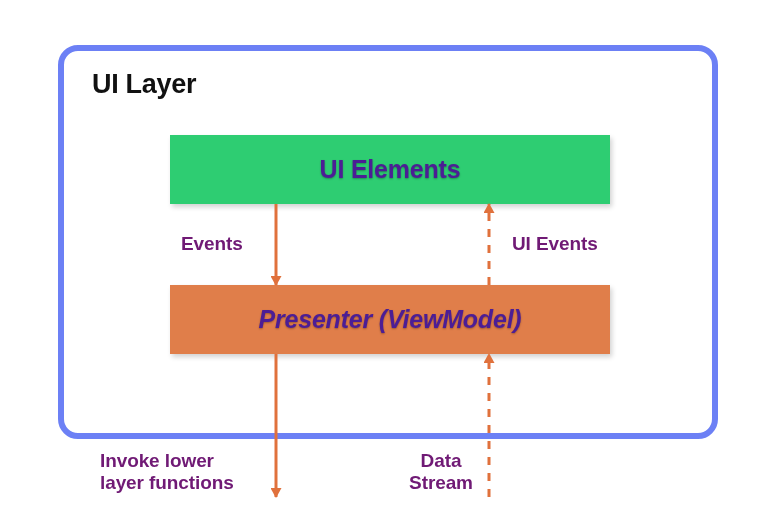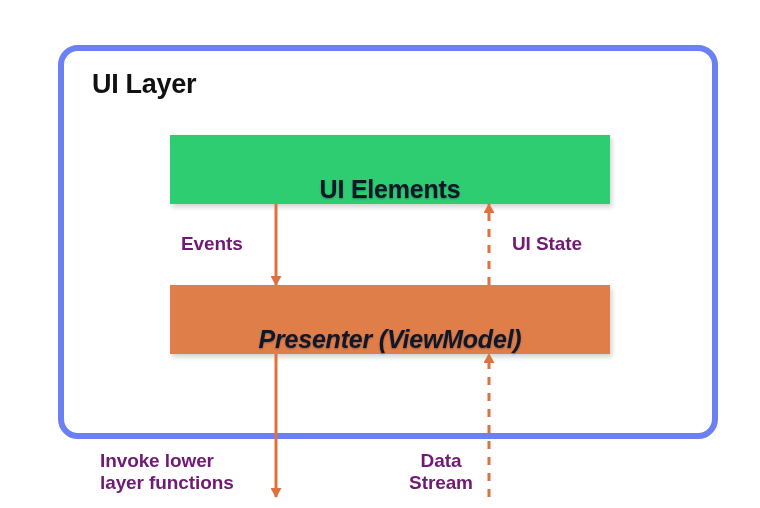--- a/index.html
+++ b/index.html
@@ -47,23 +47,23 @@
     white-space: nowrap;
   }
 
   
   .node {
     position: absolute;
     left: 170px;
     width: 440px;
     height: 69px;
     display: flex;
-    align-items: flex-end;
+    align-items: center;
     justify-content: center;
-    color: #0f172a;
+    color: #4c1d95;
     font-size: 25px;
     font-weight: bold;
     letter-spacing: -0.2px;
     text-shadow: 0 1px 2px rgba(0,0,0,0.30);
     box-shadow: 2px 3px 5px rgba(0,0,0,0.18);
     white-space: nowrap;
   }
   .node-ui-elements {
     top: 118px;
     background: #2ecd72;
@@ -129,21 +129,21 @@
 
     <line x1="489" y1="268" x2="489" y2="187" stroke="#e0713c" stroke-width="3" stroke-dasharray="8 8" marker-end="url(#arrowhead-up)"></line>
 
     <line x1="276" y1="337" x2="276" y2="480" stroke="#e0713c" stroke-width="3" marker-end="url(#arrowhead-down)"></line>
 
     <line x1="489" y1="480" x2="489" y2="337" stroke="#e0713c" stroke-width="3" stroke-dasharray="8 8" marker-end="url(#arrowhead-up)"></line>
   </svg>
 
   <div class="edge-label label-events">Events</div>
 
-  <div class="edge-label label-ui-state">UI State</div>
+  <div class="edge-label label-ui-state">UI Events</div>
 
   <div class="edge-label label-invoke">
     <div>Invoke lower</div>
     <div>layer functions</div>
   </div>
 
   <div class="edge-label label-data-stream">
     <div>Data</div>
     <div>Stream</div>
   </div>

